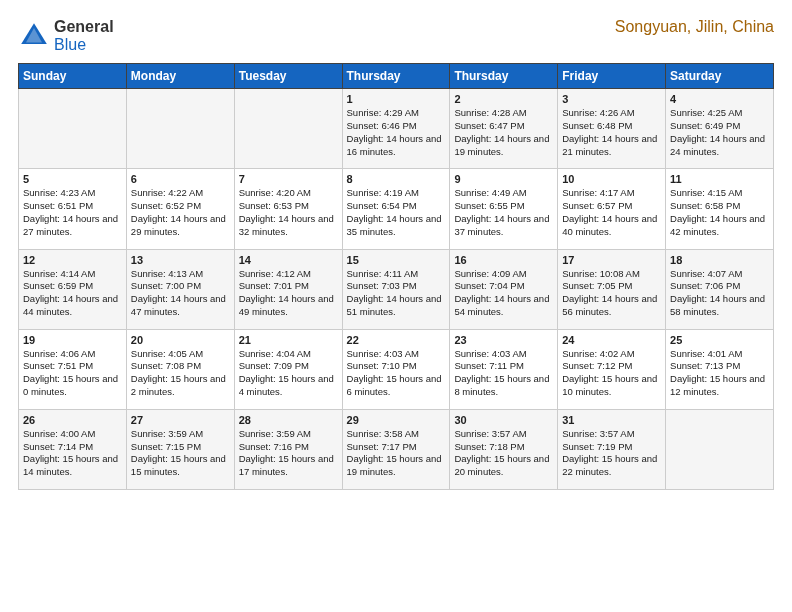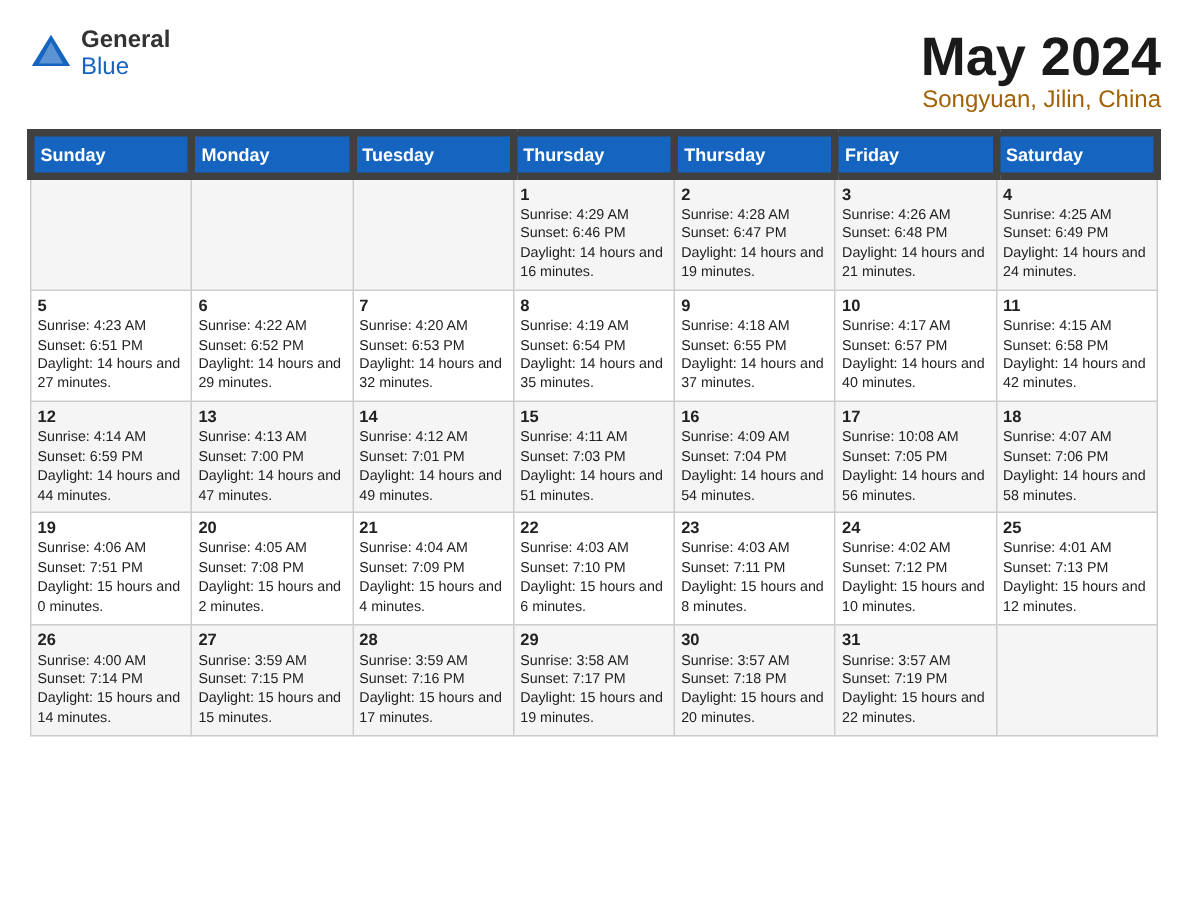--- a/index.html
+++ b/index.html
@@ -67,21 +67,21 @@
       width: 100%;
       table-layout: fixed;
     }
     .calendar th {
       background: #1565c0;
       color: #fff;
       font-size: 12px;
       font-weight: bold;
       padding: 5px 4px;
       text-align: left;
-      border: 5px solid #404040;
+      border: 1px solid #404040;
     }
     .calendar td {
       border: 1px solid #ccc;
       vertical-align: top;
       padding: 4px 4px;
       font-size: 10px;
       color: #222;
       background: #fff;
       width: calc(100% / 7);
     }
@@ -115,21 +115,20 @@
       <svg class="logo-icon" viewBox="0 0 40 40">
         <polygon points="20,4 36,30 4,30" fill="#1565c0"></polygon>
         <polygon points="20,10 30,28 10,28" fill="#fff" opacity="0.3"></polygon>
       </svg>
       <div class="logo-text">
         <span class="logo-general">General</span>
         <span class="logo-blue">Blue</span>
       </div>
     </div>
     <div class="title-block">
-      <div class="title-month">May 2024</div>
       <div class="title-location">Songyuan, Jilin, China</div>
     </div>
   </div>
 
   <table class="calendar">
     <thead>
       <tr>
         <th>Sunday</th>
         <th>Monday</th>
         <th>Tuesday</th>
@@ -197,21 +196,21 @@
           </td>
           <td>
             <span class="day-num">8</span>
             <div class="day-info">Sunrise: 4:19 AM
 Sunset: 6:54 PM
 Daylight: 14 hours
 and 35 minutes.</div>
           </td>
           <td>
             <span class="day-num">9</span>
-            <div class="day-info">Sunrise: 4:18 AM
+            <div class="day-info">Sunrise: 4:49 AM
 Sunset: 6:55 PM
 Daylight: 14 hours
 and 37 minutes.</div>
           </td>
           <td>
             <span class="day-num">10</span>
             <div class="day-info">Sunrise: 4:17 AM
 Sunset: 6:57 PM
 Daylight: 14 hours
 and 40 minutes.</div>

